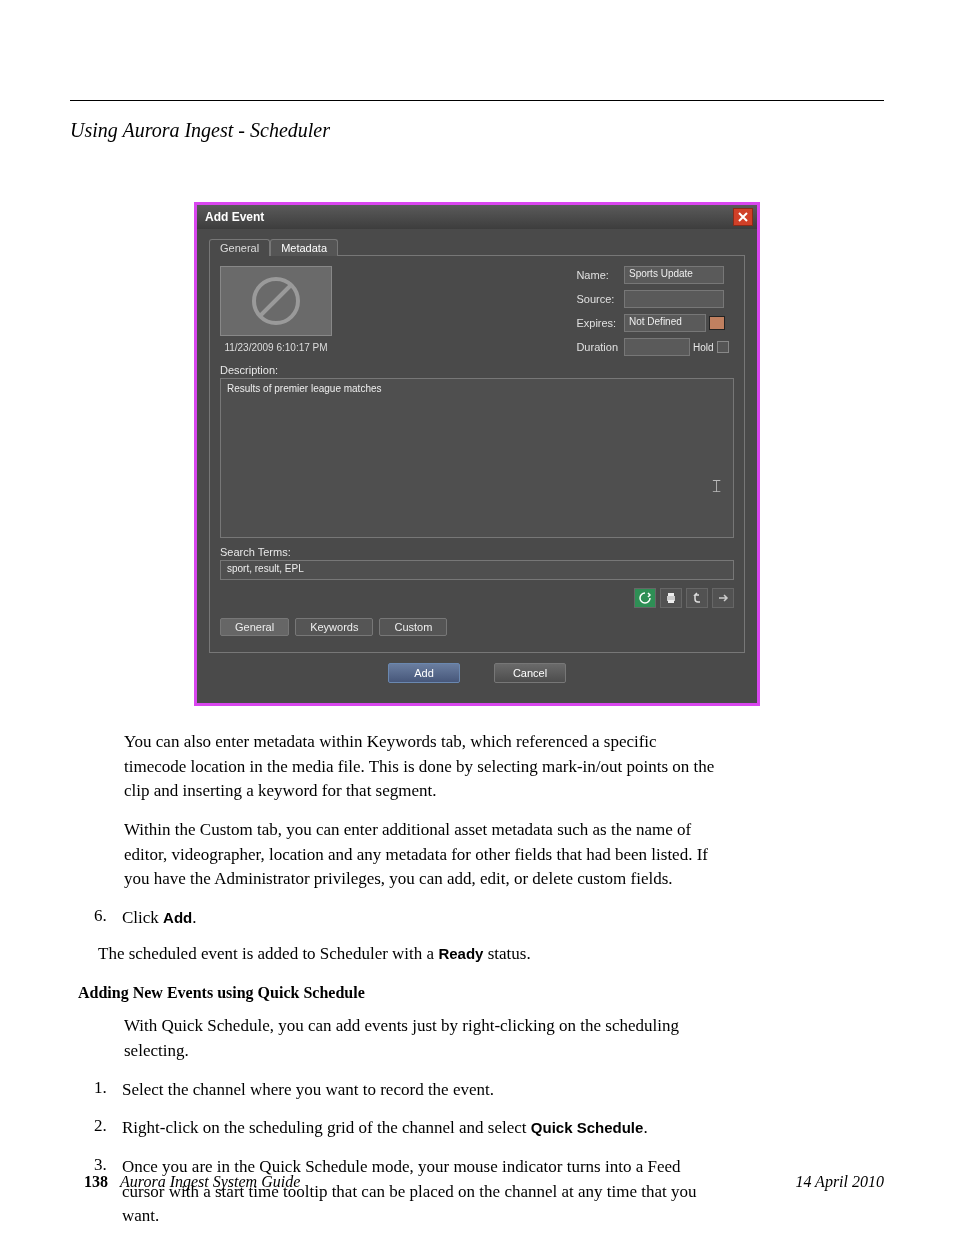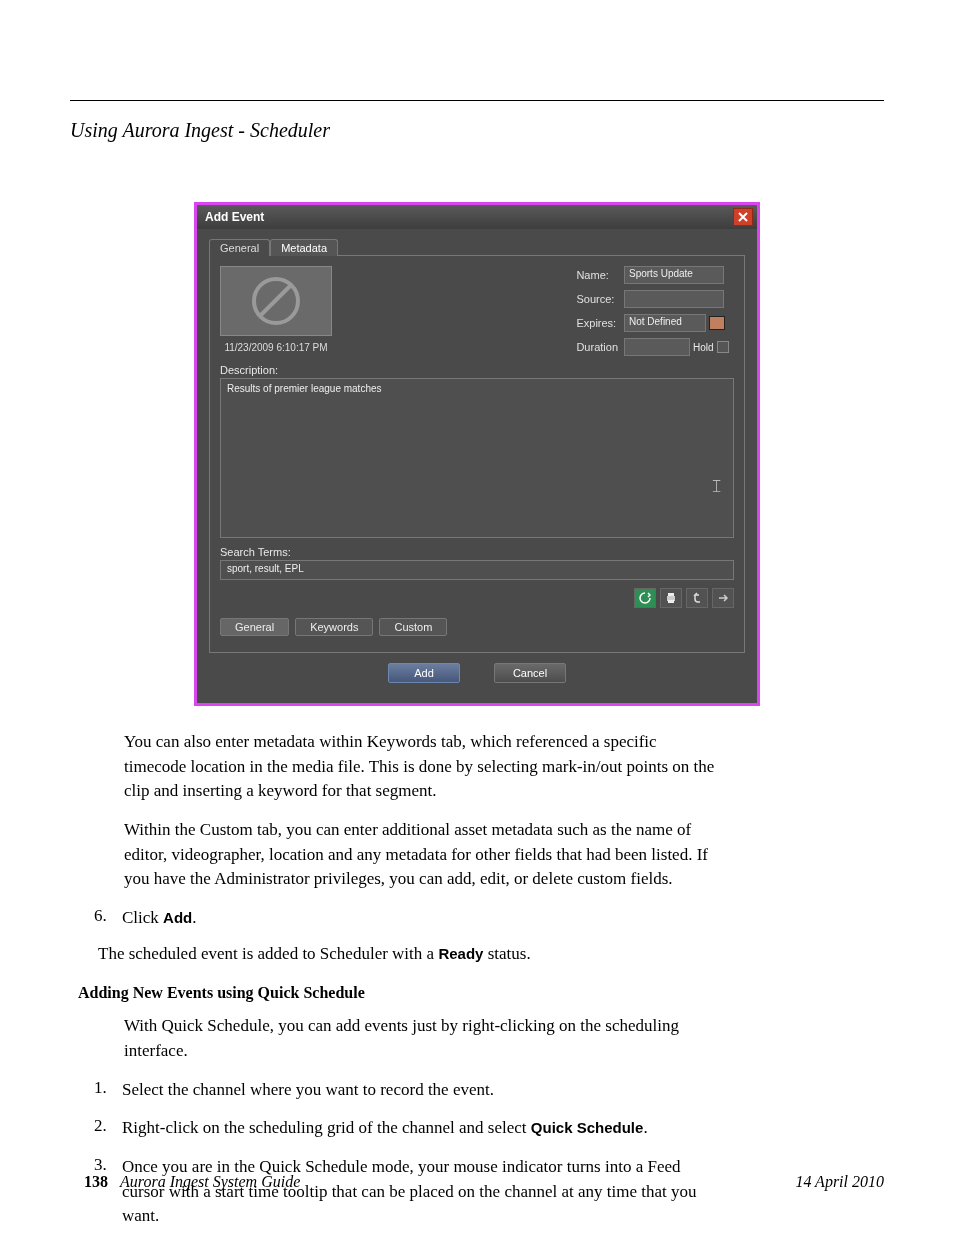--- a/index.html
+++ b/index.html
@@ -227,21 +227,21 @@
         <span>Click </span><span class="ui-label">Add</span><span>.</span>
       </div>
     </div>
 
     <p class="after-step">
       <span>The scheduled event is added to Scheduler with a </span><span class="ui-label">Ready</span><span> status.</span>
     </p>
 
     <div class="subhead">Adding New Events using Quick Schedule</div>
 
-    <p class="para">With Quick Schedule, you can add events just by right-clicking on the scheduling interface.</p>
+    <p class="para">With Quick Schedule, you can add events just by right-clicking on the scheduling selecting.</p>
 
     <div class="step-row">
       <div class="step-num">1.</div>
       <div class="step-txt">Select the channel where you want to record the event.</div>
     </div>
     <div class="step-row">
       <div class="step-num">2.</div>
       <div class="step-txt">
         <span>Right-click on the scheduling grid of the channel and select </span><span class="ui-label">Quick Schedule</span><span>.</span>
       </div>

